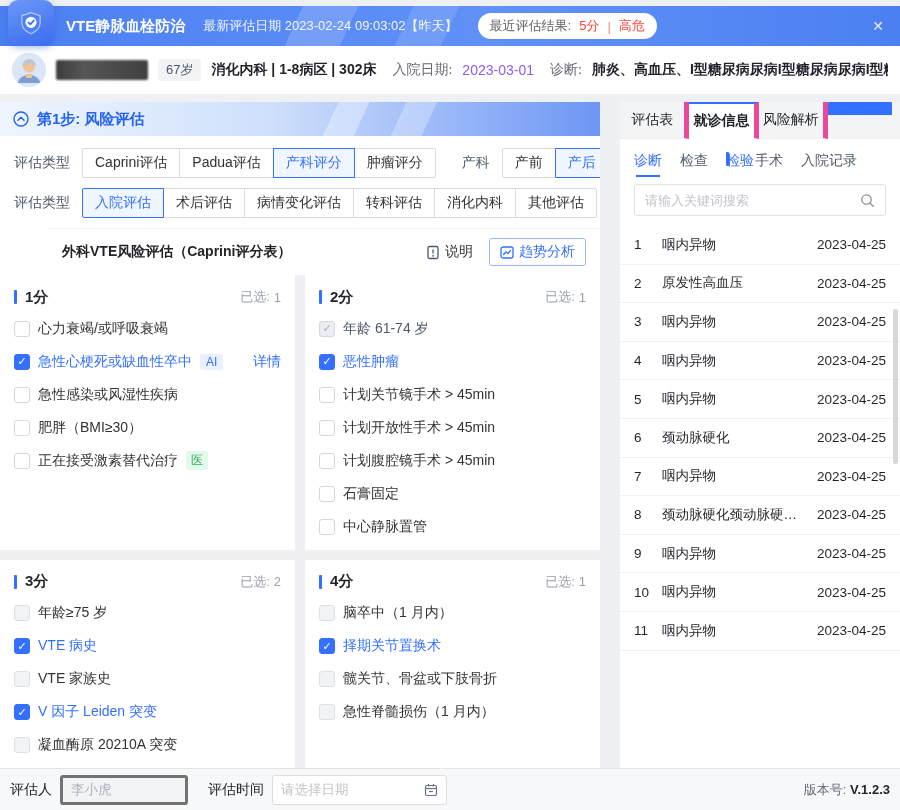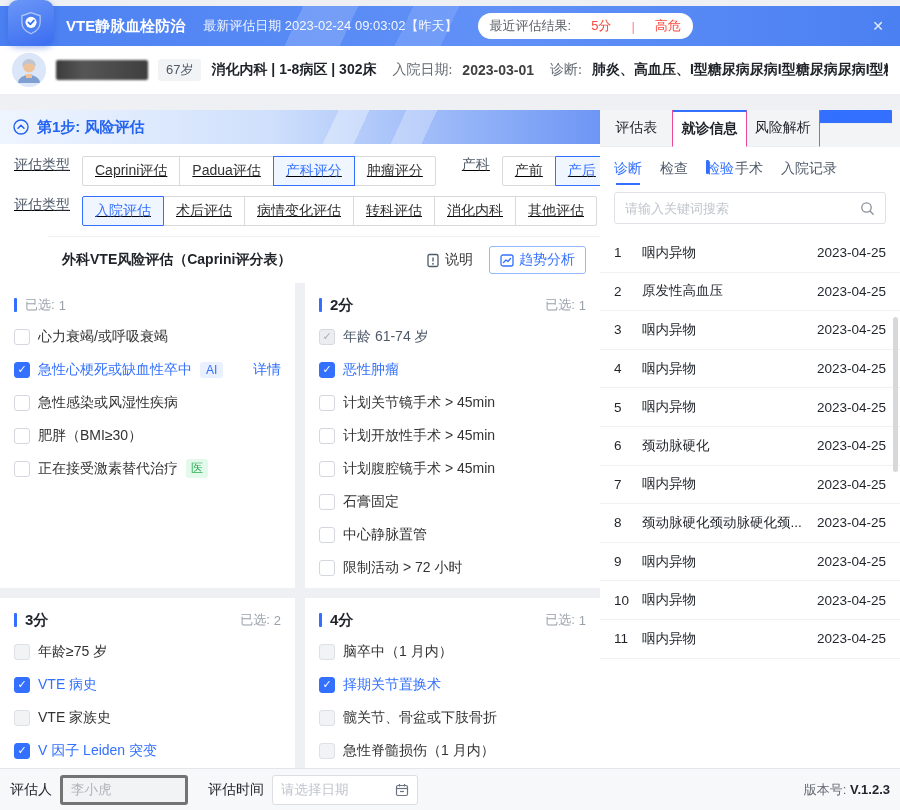--- a/index.html
+++ b/index.html
@@ -12,49 +12,49 @@
   .tbar{position:absolute;left:0;right:0;top:6px;bottom:0;display:flex;align-items:center;padding-left:66px;
     background-image:
       linear-gradient(115deg,transparent 33%,rgba(255,255,255,.16) 33%,rgba(255,255,255,.16) 39%,transparent 39%),
       linear-gradient(115deg,transparent 45%,rgba(255,255,255,.12) 45%,rgba(255,255,255,.12) 50%,transparent 50%),
       linear-gradient(90deg,#4b80f2,#6191f7 55%,#4b80f2);}
   .logo{position:absolute;left:8px;top:0;width:46px;height:46px;border-radius:10px;z-index:2;
     background:linear-gradient(160deg,#6b97f7,#3a6cf0);display:flex;align-items:center;justify-content:center;
     box-shadow:0 2px 6px rgba(30,80,200,.35);}
   .app-title{color:#fff;font-weight:700;font-size:15px;margin-right:18px;white-space:nowrap;}
   .last-assess{color:rgba(255,255,255,.92);font-size:13px;margin-right:20px;white-space:nowrap;}
-  .result-pill{background:#fff;border-radius:999px;padding:4px 12px;font-size:13px;display:flex;align-items:center;gap:20px;white-space:nowrap;}
+  .result-pill{background:#fff;border-radius:999px;padding:4px 12px;font-size:13px;display:flex;align-items:center;gap:8px;white-space:nowrap;}
   .result-pill .lab{color:#5f6368;}
   .result-pill .red{color:var(--color-danger);}
   .result-pill .sep{color:var(--color-danger);opacity:.65;}
   .tb-close{margin-left:auto;margin-right:16px;color:#e8eefc;font-size:14px;cursor:pointer;line-height:1;}
 
   
   .patientbar{height:48px;background:#fff;display:flex;align-items:center;gap:10px;padding:0 12px;font-size:14px;overflow:hidden;}
   .avatar{width:34px;height:34px;border-radius:50%;background:#dbe7f8;flex:none;overflow:hidden;}
   .name-block{width:92px;height:20px;background:linear-gradient(90deg,#3c3c3c,#565656 30%,#3f3f3f);border-radius:2px;filter:blur(1.2px);flex:none;}
   .age-pill{background:#f2f3f5;color:#4e5969;border-radius:3px;padding:2px 8px;font-size:13px;flex:none;}
   .dept{color:#1f2329;font-weight:600;flex:none;}
   .meta-label{color:#646a73;flex:none;margin-left:6px;font-family:Liberation Serif, serif;}
-  .meta-strong{color:#404040;font-weight:700;flex:none;}
+  .meta-strong{color:#8b5cf6;font-weight:400;flex:none;}
   .diagnosis{color:#1f2329;font-weight:600;white-space:nowrap;overflow:hidden;flex:1;}
 
   
-  .bodyarea{display:flex;gap:0;background:#eef0f3;padding-top:16px;height:674px;}
+  .bodyarea{display:flex;gap:20px;background:#eef0f3;padding-top:8px;height:674px;}
   .left{width:600px;background:#fff;overflow:hidden;display:flex;flex-direction:column;flex:none;}
   .right{flex:1;background:#fff;position:relative;overflow:hidden;}
 
   .step-header{height:34px;flex:none;display:flex;align-items:center;gap:8px;padding:0 13px;font-size:15px;font-weight:700;color:#2363f1;
     background-image:
       linear-gradient(115deg,transparent 55%,rgba(255,255,255,.35) 55%,rgba(255,255,255,.35) 60%,transparent 60%),
       linear-gradient(115deg,transparent 66%,rgba(255,255,255,.28) 66%,rgba(255,255,255,.28) 71%,transparent 71%),
       linear-gradient(90deg,#eff5fe 0%,#cfe0fc 45%,#6d96f5 100%);}
 
   .filters{padding:12px 14px 10px;flex:none;}
-  .frow{display:flex;align-items:flex-start;text-decoration:underline;}
+  .frow{display:flex;align-items:center;}
   .frow + .frow{margin-top:10px;}
   .flabel{color:#4e5969;margin-right:12px;font-size:14px;flex:none;}
   .obs-label{color:#4e5969;margin:0 12px 0 26px;font-size:14px;flex:none;}
   .group{display:flex;}
   .fbtn{height:30px;padding:0 12px;font-size:14px;color:#333;background:#fff;border:1px solid #d9d9d9;margin-left:-1px;cursor:pointer;position:relative;white-space:nowrap;font-family:inherit;}
   .fbtn:first-child{margin-left:0;border-radius:2px 0 0 2px;}
   .fbtn:last-child{border-radius:0 2px 2px 0;}
   .fbtn.selected{color:var(--color-primary);border-color:var(--color-primary);background:#f0f6ff;z-index:1;}
 
   .cap-head{display:flex;align-items:center;padding:9px 14px;border-top:1px solid #f0f1f3;flex:none;margin-left:48px;}
@@ -77,21 +77,21 @@
   .item.checked-disabled .cb{background:#ebedf0;border-color:#d6d9de;color:#a9aeb6;}
   .item.checked-disabled .lbl{color:#4e5969;}
   .item.unchecked-disabled .cb{background:#f2f3f5;border-color:#dde0e5;}
   .lbl{white-space:nowrap;overflow:hidden;text-overflow:ellipsis;}
   .tag-ai{background:#e9f0ff;color:var(--color-primary);font-size:12px;padding:1px 6px;border-radius:3px;flex:none;}
   .detail{margin-left:auto;color:var(--color-primary);cursor:pointer;flex:none;}
   .tag-doc{background:#e3f9ec;color:var(--color-success);font-size:12px;padding:1px 5px;border-radius:3px;flex:none;}
 
   
   .tabs{display:flex;background:#f3f4f6;height:37px;flex:none;}
-  .tab{flex:1;display:flex;align-items:center;justify-content:center;font-size:14px;color:#1f2329;border-right:1px solid #ec4899;border-bottom:1px solid #eceef1;cursor:pointer;white-space:nowrap;}
+  .tab{flex:1;display:flex;align-items:center;justify-content:center;font-size:14px;color:#1f2329;border-right:5px solid #ec4899;border-bottom:1px solid #eceef1;cursor:pointer;white-space:nowrap;}
   .tab:last-child{border-right:none;}
   .tab.active{background:#fff;border-top:2px solid var(--color-primary);border-bottom-color:#fff;font-weight:700;}
   .tab.accent{color:var(--color-primary);}
   .subtabs{display:flex;gap:18px;padding:13px 14px 11px;font-size:14px;color:#4e5969;}
   .sub{cursor:pointer;position:relative;white-space:nowrap;}
   .sub.active{color:var(--color-primary);}
   .sub.active::after{content:"";position:absolute;left:2px;right:2px;bottom:-7px;height:2px;background:var(--color-primary);}
   .sub.accent{color:var(--color-primary);}
   .searchbox{margin:3px 14px 10px;height:32px;border:1px solid #e0e2e7;border-radius:3px;display:flex;align-items:center;padding:0 10px;gap:8px;}
   .searchbox input{flex:1;border:none;outline:none;font-size:13px;color:#333;min-width:0;font-family:inherit;background:transparent;}
@@ -99,21 +99,21 @@
   .dlist .drow{display:flex;align-items:center;height:38.6px;padding:0 14px;border-bottom:1px solid #f0f1f3;font-size:13.5px;color:#1f2329;cursor:pointer;}
   .drow .num{width:28px;flex:none;}
   .drow .nm{flex:1;overflow:hidden;white-space:nowrap;text-overflow:ellipsis;padding-right:8px;}
   .drow .dt{flex:none;}
   .thumb{position:absolute;right:2px;top:207px;width:5px;height:155px;background:#d6d8db;border-radius:3px;cursor:pointer;}
 
   
   .footer{height:42px;background:#f7f8fa;border-top:1px solid #e3e5e9;display:flex;align-items:center;padding:0 10px;font-size:14px;color:#1f2329;gap:8px;}
   .f-input{width:128px;height:30px;background:#f2f3f5;border:3px solid #737373;border-radius:3px;color:#aeb2b9;padding:0 8px;font-size:13.5px;font-family:inherit;}
   .time-label{margin-left:12px;}
-  .time-box{width:146px;height:30px;background:#fff;border:1px solid #dcdee2;border-radius:3px;display:flex;align-items:center;padding:0 8px;gap:6px;}
+  .time-box{width:175px;height:30px;background:#fff;border:1px solid #dcdee2;border-radius:3px;display:flex;align-items:center;padding:0 8px;gap:6px;}
   .time-box input{flex:1;border:none;outline:none;font-size:13.5px;min-width:0;font-family:inherit;background:transparent;}
   .time-box input::placeholder{color:#c1c5cc;}
   .version{margin-left:auto;color:#646a73;font-size:13px;white-space:nowrap;}
   .version .v{color:#1f2329;font-weight:700;}
   svg{display:block;}
 </style>
 </head>
 <body>
 
 <div class="app">
@@ -214,20 +214,21 @@
           </svg>
           <span>趋势分析</span>
         </button>
       </div>
 
       <div class="sections">
 
         <div class="sec">
           <div class="sec-head">
             <span class="accent"></span>
+            <span class="score">1分</span>
             <span class="sel">已选:</span>
             <span class="sel-n">1</span>
           </div>
           <div class="item unchecked">
             <span class="cb"></span>
             <span class="lbl">心力衰竭/或呼吸衰竭</span>
           </div>
           <div class="item checked">
             <span class="cb"></span>
             <span class="lbl">急性心梗死或缺血性卒中</span>
@@ -276,24 +277,20 @@
             <span class="cb"></span>
             <span class="lbl">计划腹腔镜手术 &gt; 45min</span>
           </div>
           <div class="item unchecked">
             <span class="cb"></span>
             <span class="lbl">石膏固定</span>
           </div>
           <div class="item unchecked">
             <span class="cb"></span>
             <span class="lbl">中心静脉置管</span>
-          </div>
-          <div class="item unchecked">
-            <span class="cb"></span>
-            <span class="lbl">限制活动 &gt; 72 小时</span>
           </div>
         </div>
 
         <div class="sec">
           <div class="sec-head">
             <span class="accent"></span>
             <span class="score">3分</span>
             <span class="sel">已选:</span>
             <span class="sel-n">2</span>
           </div>

